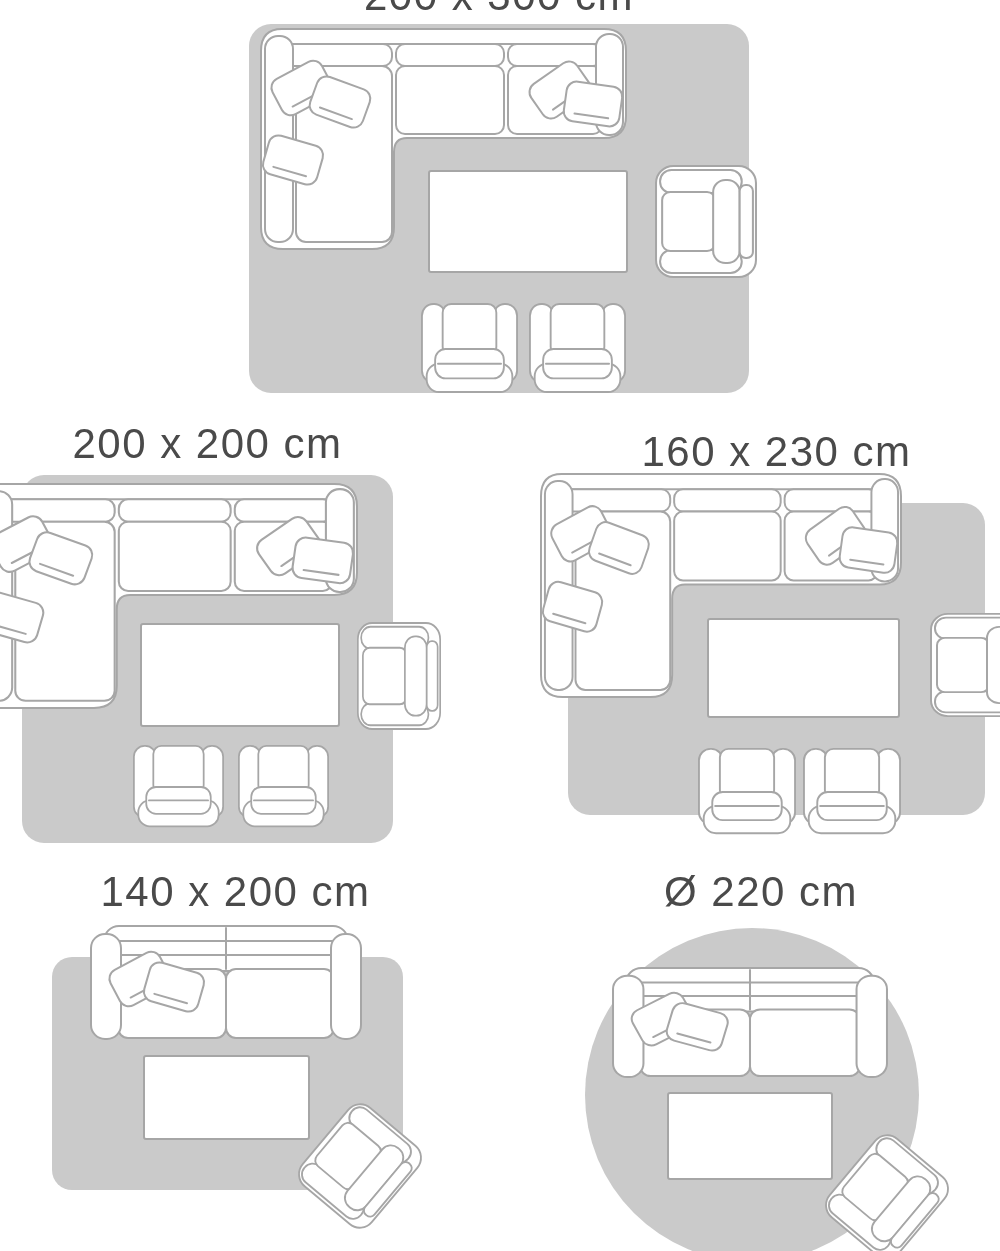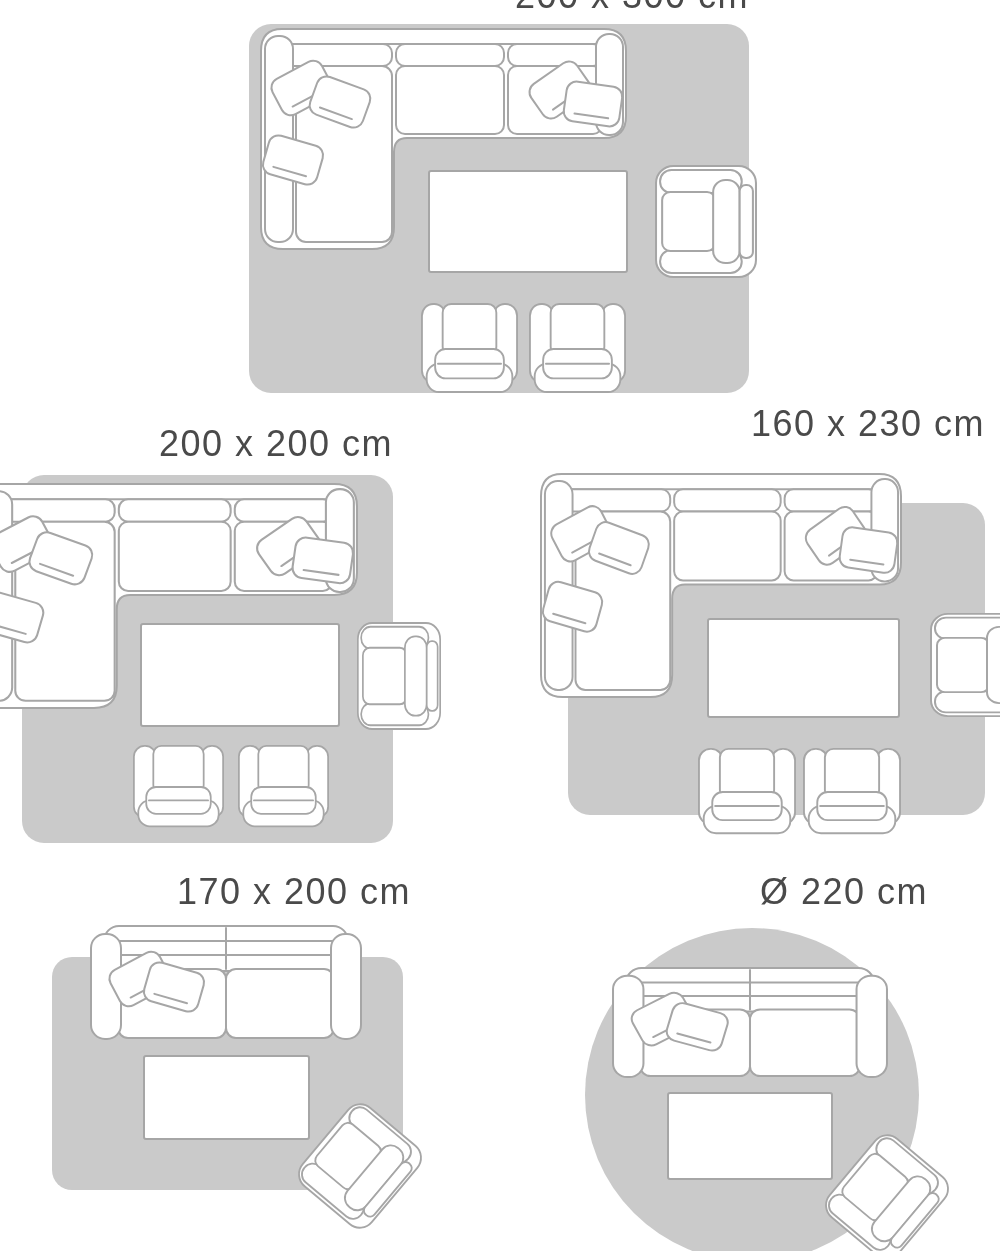--- a/index.html
+++ b/index.html
@@ -2,22 +2,22 @@
 <html style="--bg: #ffffff; --rug: #cacaca; --fill: #ffffff; --outline: #a6a6a6; --text: #4a4a4a;"><head>
 <meta charset="utf-8">
 <style>
   html,body { margin:0; padding:0; background:#fff; }
   .canvas {
     position:relative; width:1000px; height:1251px; overflow:hidden;
     background:var(--bg,#ffffff);
     font-family:"Liberation Sans", sans-serif;
   }
   .size-label {
-    position:absolute; text-align:right;
-    font-size:36px; line-height:40px; letter-spacing:1.5px;
+    position:absolute; text-align:center;
+    font-size:42px; line-height:40px; letter-spacing:1.5px;
     color:var(--text,#4a4a4a); white-space:nowrap;
   }
   .rug { position:absolute; background:var(--rug,#cacaca); }
   .rug.rect  { border-radius:22px; }
   .rug.round { border-radius:50%; }
   .piece { position:absolute; overflow:visible; }
   .piece * { vector-effect:non-scaling-stroke; }
   .f { fill:var(--fill,#ffffff); stroke:var(--outline,#a6a6a6); stroke-width:2; stroke-linejoin:round; }
   .s { fill:none; stroke:var(--outline,#a6a6a6); stroke-width:2; stroke-linecap:round; }
   .table-piece {
@@ -121,39 +121,39 @@
       </svg>
     <svg class="piece" style="left:133px; top:745px; width:91px; height:84px;" viewBox="0 0 103 94" preserveAspectRatio="none">
         <use href="#sym-chair"></use>
       </svg>
     <svg class="piece" style="left:238px; top:745px; width:91px; height:84px;" viewBox="0 0 103 94" preserveAspectRatio="none">
         <use href="#sym-chair"></use>
       </svg>
   </section>
 
   <section>
-    <div class="size-label" style="left:568px; top:404px; width:417px;">160 x 230 cm</div>
+    <div class="size-label" style="left:568px; top:432px; width:417px;">160 x 230 cm</div>
     <div class="rug rect" style="left:568px; top:503px; width:417px; height:312px;"></div>
     <svg class="piece" style="left:540px; top:473px; width:362px; height:225px;" viewBox="0 0 367 222" preserveAspectRatio="none">
         <use href="#sym-sectional"></use>
       </svg>
     <div class="table-piece" style="left:707px; top:618px; width:193px; height:100px;"></div>
     <svg class="piece" style="left:930px; top:613px; width:100px; height:104px;" viewBox="0 0 100 113" preserveAspectRatio="none">
         <use href="#sym-armchair"></use>
       </svg>
     <svg class="piece" style="left:698px; top:748px; width:98px; height:88px;" viewBox="0 0 103 94" preserveAspectRatio="none">
         <use href="#sym-chair"></use>
       </svg>
     <svg class="piece" style="left:803px; top:748px; width:98px; height:88px;" viewBox="0 0 103 94" preserveAspectRatio="none">
         <use href="#sym-chair"></use>
       </svg>
   </section>
 
   <section>
-    <div class="size-label" style="left:60px; top:872px; width:351px;">170 x 200 cm</div>
+    <div class="size-label" style="left:60px; top:872px; width:351px;">140 x 200 cm</div>
     <div class="rug rect" style="left:52px; top:957px; width:351px; height:233px; border-radius:20px;"></div>
     <svg class="piece" style="left:90px; top:925px; width:272px; height:115px;" viewBox="0 0 272 115" preserveAspectRatio="none">
         <use href="#sym-loveseat"></use>
       </svg>
     <div class="table-piece" style="left:143px; top:1055px; width:167px; height:85px;"></div>
     <svg class="piece" style="left:314px; top:1114px; width:92px; height:104px; transform:rotate(40deg);" viewBox="0 0 100 113" preserveAspectRatio="none">
         <use href="#sym-armchair"></use>
       </svg>
   </section>
 

